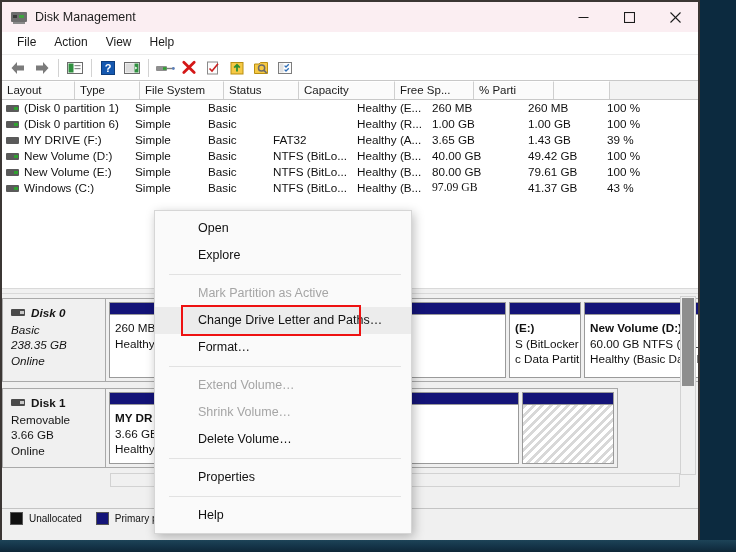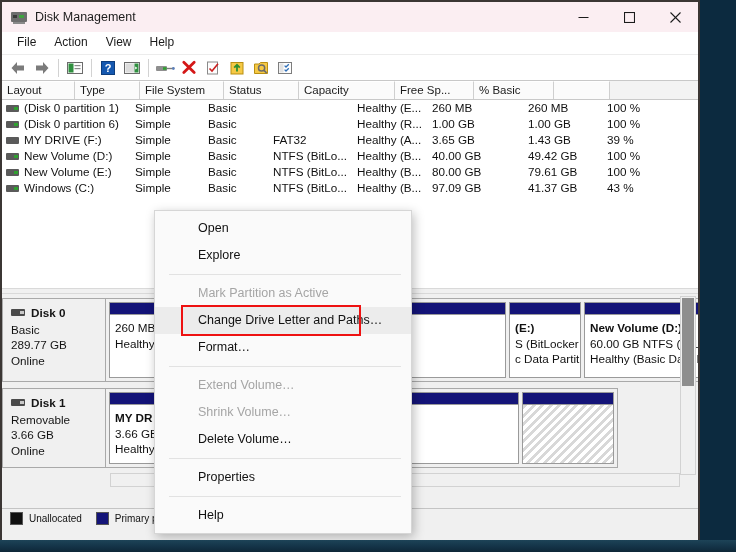--- a/index.html
+++ b/index.html
@@ -240,21 +240,21 @@
   </div>
 
   <div id="list-area">
     <div id="hdr">
         <div class="hcell" style="width: 73px;">Layout</div>
         <div class="hcell" style="width: 65px;">Type</div>
         <div class="hcell" style="width: 84px;">File System</div>
         <div class="hcell" style="width: 75px;">Status</div>
         <div class="hcell" style="width: 96px;">Capacity</div>
         <div class="hcell" style="width: 79px;">Free Sp...</div>
-        <div class="hcell" style="width: 80px;">% Basic</div>
+        <div class="hcell" style="width: 80px;">% Parti</div>
         <div class="hcell" style="width: 56px;"></div>
       </div>
     <div id="rows">
         <div class="vrow">
           <div class="vcell first" style="width: 128px;">
             <span class="vicon">
               <i></i>
             </span>
             <span>(Disk 0 partition 1)</span>
           </div>
@@ -328,41 +328,41 @@
           <div class="vcell first" style="width: 128px;">
             <span class="vicon">
               <i></i>
             </span>
             <span>Windows (C:)</span>
           </div>
           <div class="vcell" style="width: 73px;">Simple</div>
           <div class="vcell" style="width: 65px;">Basic</div>
           <div class="vcell" style="width: 84px;">NTFS (BitLo...</div>
           <div class="vcell" style="width: 75px;">Healthy (B...</div>
-          <div class="vcell" style="width: 96px;">97.09 GB</div>
+          <div class="vcell" style="width: 96px; font-family: Liberation Serif, serif;">97.09 GB</div>
           <div class="vcell" style="width: 79px;">41.37 GB</div>
           <div class="vcell" style="width: 80px;">43 %</div>
         </div>
       </div>
   </div>
 
   <div id="splitter"></div>
 
   <div id="disk-panel">
     <div id="disks-host">
         <div class="disk-row" style="top: 4px; height: 84px;">
-          <div class="disk-info" style="height: 84px;">
+          <div class="disk-info" style="height: 84px; font-style: italic;">
             <div class="dh">
               <span class="dicon">
                 <i></i>
               </span>
               <span>Disk 0</span>
             </div>
             <div>Basic</div>
-            <div>289.77 GB</div>
+            <div>238.35 GB</div>
             <div>Online</div>
           </div>
           <div class="parts" style="height: 84px;">
             <div class="part" style="width: 104px;">
               <div class="bar"></div>
               <div class="txt" style="padding-top: 5px;">260 MB</div>
               <div class="txt" style="padding-top: 0px;">Healthy (</div>
             </div>
             <div class="part" style="width: 290px;">
               <div class="bar"></div>

